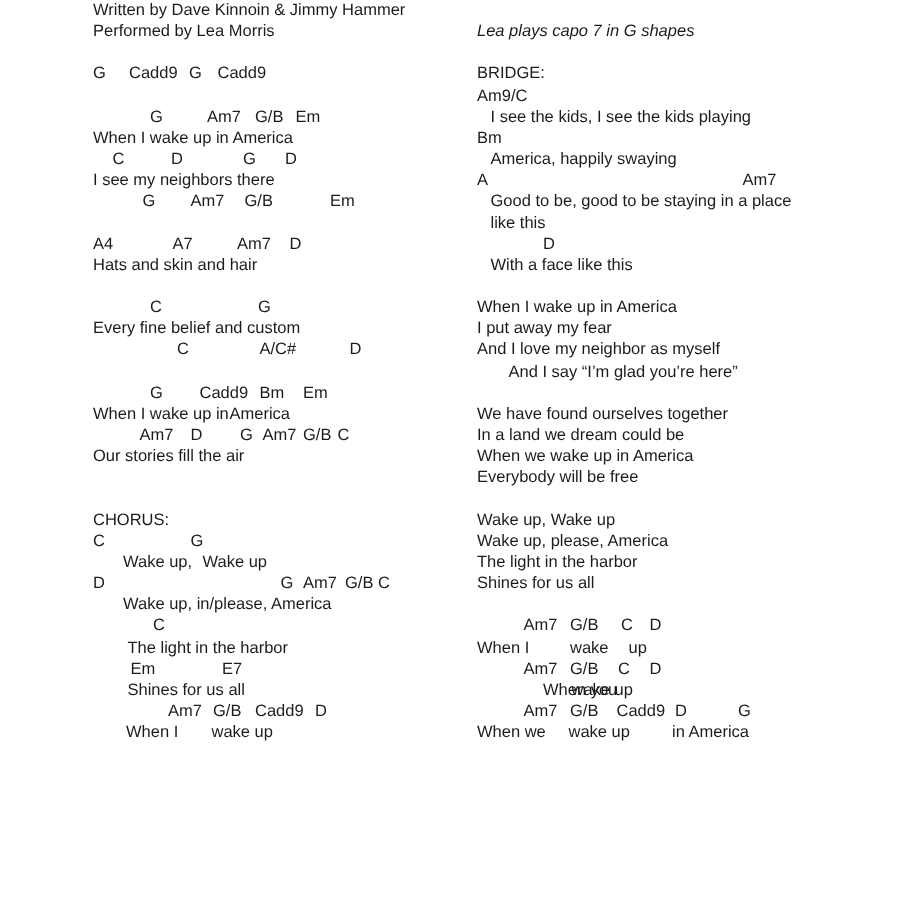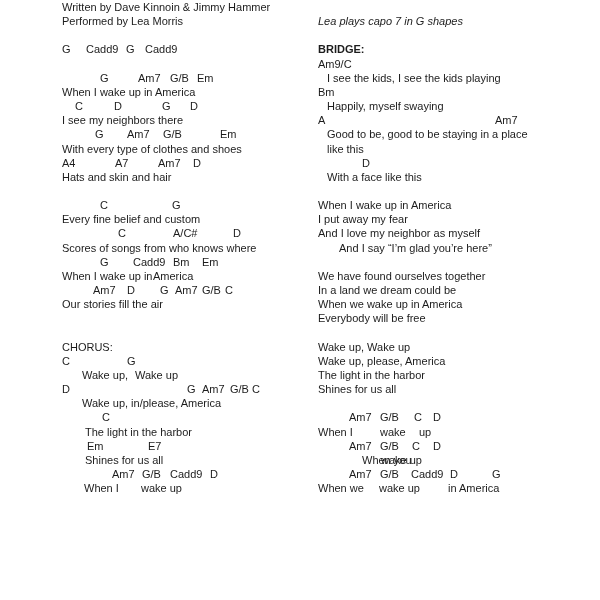--- a/index.html
+++ b/index.html
@@ -77,46 +77,40 @@
       </div>
       <div class="line lyric" style="top: 114.2px;">
         <span class="seg" style="left: 62px;">I see my neighbors there</span>
       </div>
       <div class="line chords" style="top: 128.35px;">
         <span class="seg" style="left: 95px;">G</span>
         <span class="seg" style="left: 127px;">Am7</span>
         <span class="seg" style="left: 163px;">G/B</span>
         <span class="seg" style="left: 220px;">Em</span>
       </div>
-      <div class="line lyric" style="top: 142.5px;">
-        <span class="seg" style="left: 62px;">With every type of clothes and shoes</span>
-      </div>
       <div class="line chords" style="top: 156.65px;">
         <span class="seg" style="left: 62px; text-align: center;">A4</span>
         <span class="seg" style="left: 115px;">A7</span>
         <span class="seg" style="left: 158px;">Am7</span>
         <span class="seg" style="left: 193px;">D</span>
       </div>
       <div class="line lyric" style="top: 170.8px;">
         <span class="seg" style="left: 62px;">Hats and skin and hair</span>
       </div>
       <div class="line chords" style="top: 199.1px;">
         <span class="seg" style="left: 100px;">C</span>
         <span class="seg" style="left: 172px;">G</span>
       </div>
       <div class="line lyric" style="top: 213.25px;">
         <span class="seg" style="left: 62px;">Every fine belief and custom</span>
       </div>
       <div class="line chords" style="top: 227.4px;">
         <span class="seg" style="left: 118px;">C</span>
         <span class="seg" style="left: 173px;">A/C#</span>
         <span class="seg" style="left: 233px;">D</span>
-      </div>
-      <div class="line lyric" style="top: 241.55px;">
-        <span class="seg" style="left: 62px;">Scores of songs from who knows where</span>
       </div>
       <div class="line chords" style="top: 255.7px;">
         <span class="seg" style="left: 100px;">G</span>
         <span class="seg" style="left: 133px;">Cadd9</span>
         <span class="seg" style="left: 173px;">Bm</span>
         <span class="seg" style="left: 202px;">Em</span>
       </div>
       <div class="line lyric" style="top: 269.85px;">
         <span class="seg" style="left: 62px;">When I wake up in</span>
         <span class="seg" style="left: 153px;">America</span>
@@ -175,33 +169,33 @@
       <div class="line lyric" style="top: 482.1px;">
         <span class="seg" style="left: 84px;">When I</span>
         <span class="seg" style="left: 141px;">wake up</span>
       </div>
     </div>
   <div class="column">
       <div class="line note" style="top: 15.15px;">
         <span class="seg" style="left: 318px;">Lea plays capo 7 in G shapes</span>
       </div>
       <div class="line label" style="top: 43.45px;">
-        <span class="seg" style="left: 318px; font-weight: bold;">BRIDGE:</span>
+        <span class="seg" style="left: 318px;">BRIDGE:</span>
       </div>
       <div class="line chords" style="top: 57.6px;">
         <span class="seg" style="left: 318px;">Am9/C</span>
       </div>
       <div class="line lyric" style="top: 71.75px;">
         <span class="seg" style="left: 327px;">I see the kids, I see the kids playing</span>
       </div>
       <div class="line chords" style="top: 85.9px;">
         <span class="seg" style="left: 318px;">Bm</span>
       </div>
       <div class="line lyric" style="top: 100.05px;">
-        <span class="seg" style="left: 327px;">Happily, myself swaying</span>
+        <span class="seg" style="left: 327px;">America, happily swaying</span>
       </div>
       <div class="line chords" style="top: 114.2px;">
         <span class="seg" style="left: 318px;">A</span>
         <span class="seg" style="left: 495px;">Am7</span>
       </div>
       <div class="line lyric" style="top: 128.35px;">
         <span class="seg" style="left: 327px;">Good to be, good to be staying in a place</span>
       </div>
       <div class="line lyric" style="top: 142.5px;">
         <span class="seg" style="left: 327px;">like this</span>

